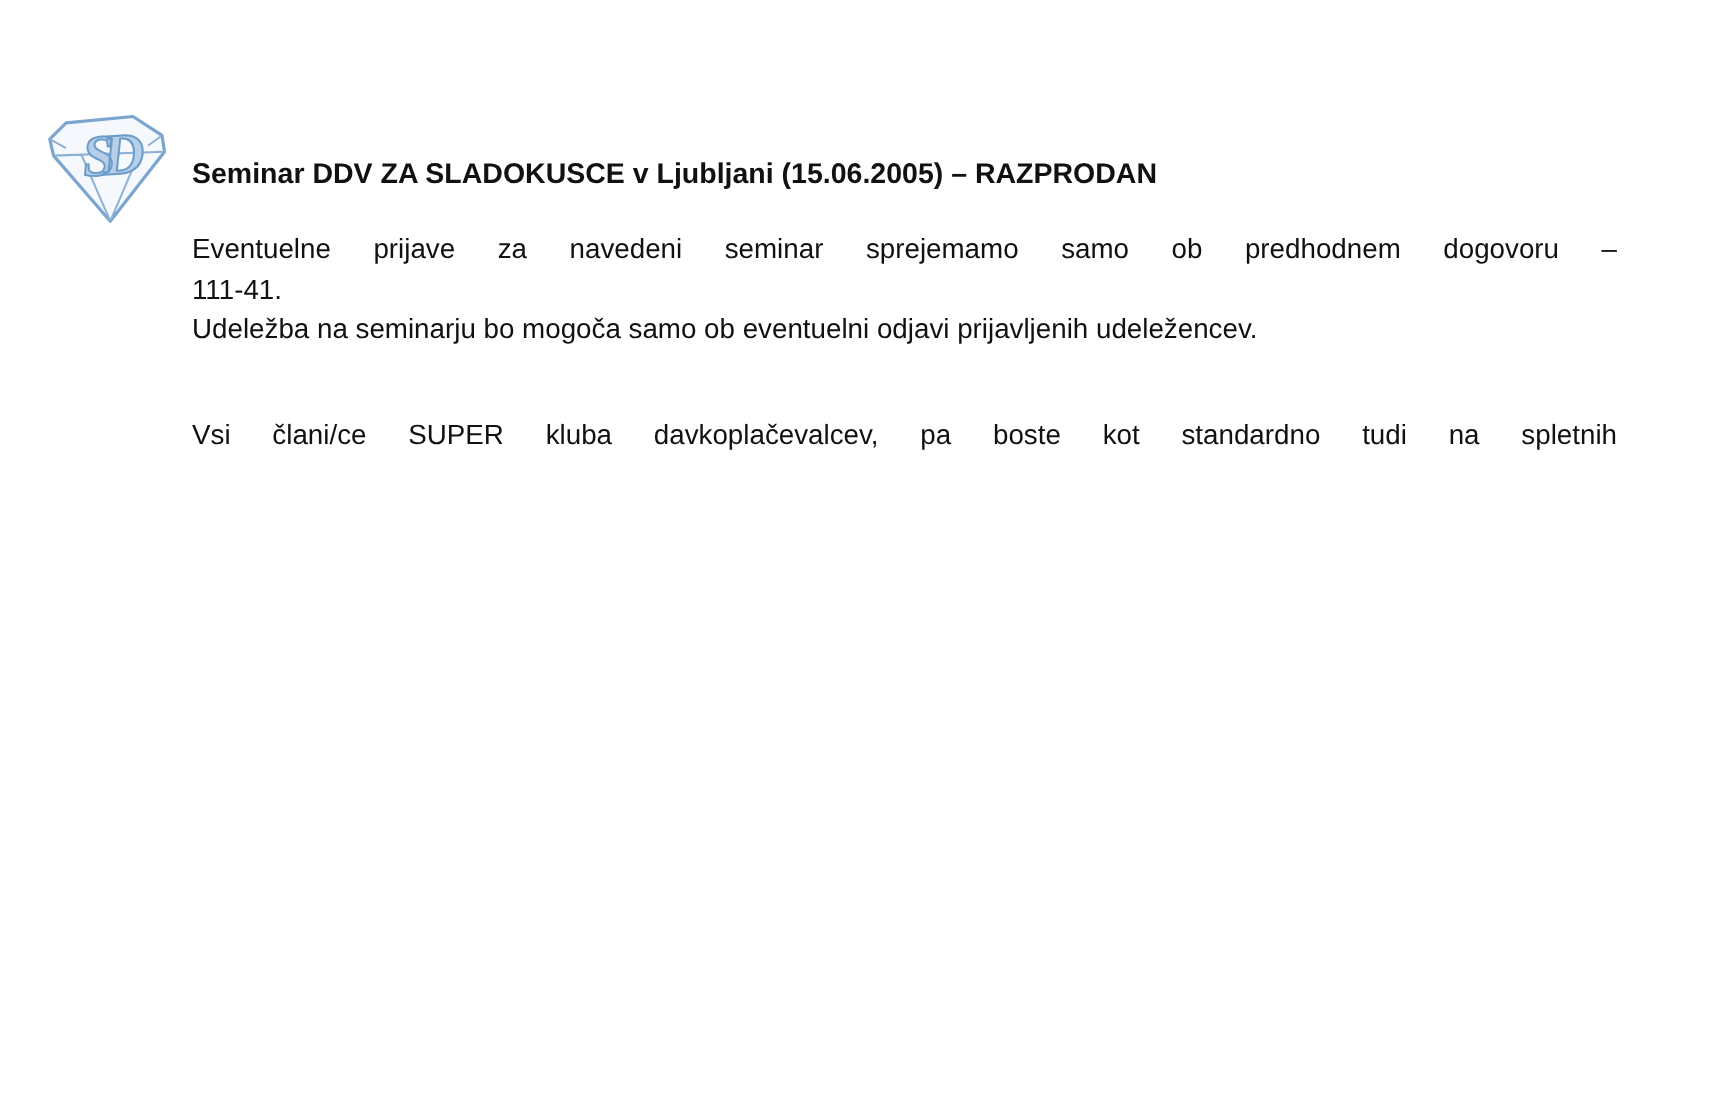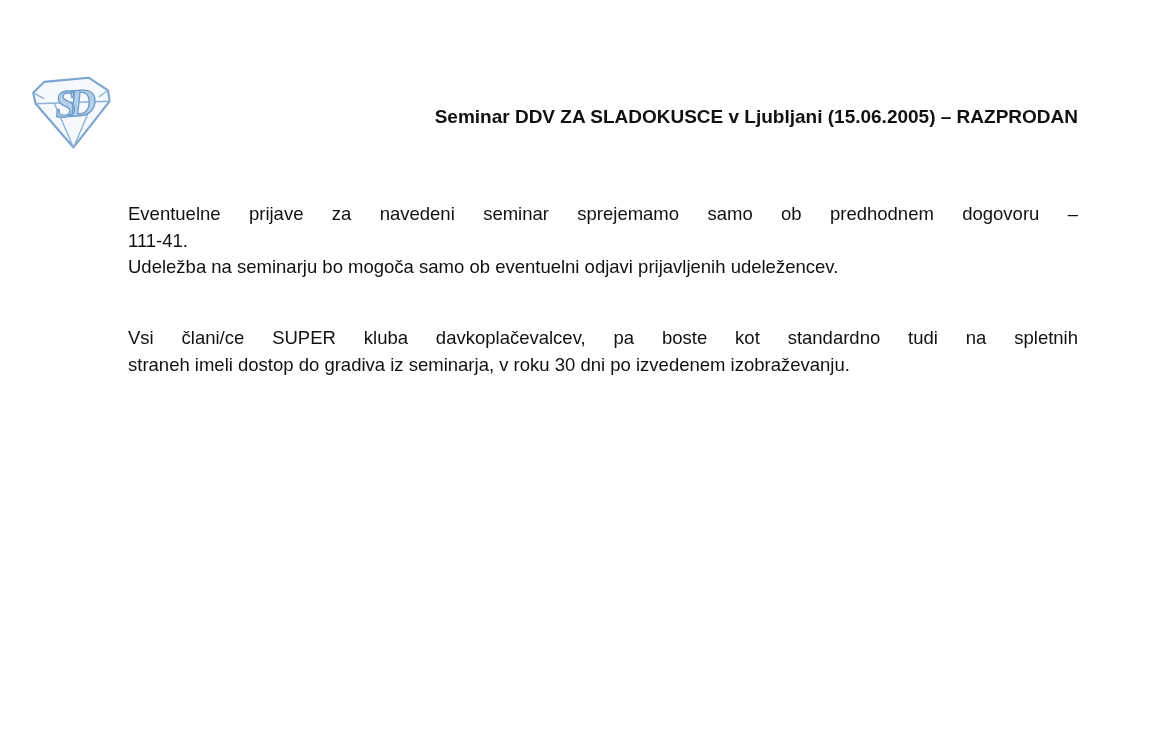--- a/index.html
+++ b/index.html
@@ -28,33 +28,32 @@
     position: absolute;
     left: 128px;
     top: 0;
     width: 950px;
   }
   .doc-title {
     position: absolute;
     top: 103px;
     left: 0;
     width: 100%;
-    text-align: right;
+    text-align: left;
     font-size: 19px;
     font-weight: bold;
     line-height: 27px;
     white-space: nowrap;
   }
   .para {
     position: absolute;
     left: 0;
     width: 100%;
     font-size: 18.5px;
     line-height: 26.7px;
-    margin-top: 48px;
   }
   .para-1 { top: 153px; }
   .para-2 { top: 277px; }
   .line {
     width: 100%;
     text-align: justify;
     text-align-last: left;
   }
   .line.stretch {
     text-align-last: justify;
@@ -81,17 +80,16 @@
     <div class="doc-title">Seminar DDV ZA SLADOKUSCE v Ljubljani (15.06.2005) – RAZPRODAN</div>
 
     <div class="para para-1">
       <div class="line stretch">Eventuelne prijave za navedeni seminar sprejemamo samo ob predhodnem dogovoru –</div>
       <div class="line">111-41.</div>
       <div class="line">Udeležba na seminarju bo mogoča samo ob eventuelni odjavi prijavljenih udeležencev.</div>
     </div>
 
     <div class="para para-2">
       <div class="line stretch">Vsi člani/ce SUPER kluba davkoplačevalcev, pa boste kot standardno tudi na spletnih</div>
-      <div class="line">straneh imeli dostop do gradiva iz seminarja, v roku 30 dni po izvedenem izobraževanju.</div>
     </div>
 
   </div>
 </div>
 
 </body></html>

